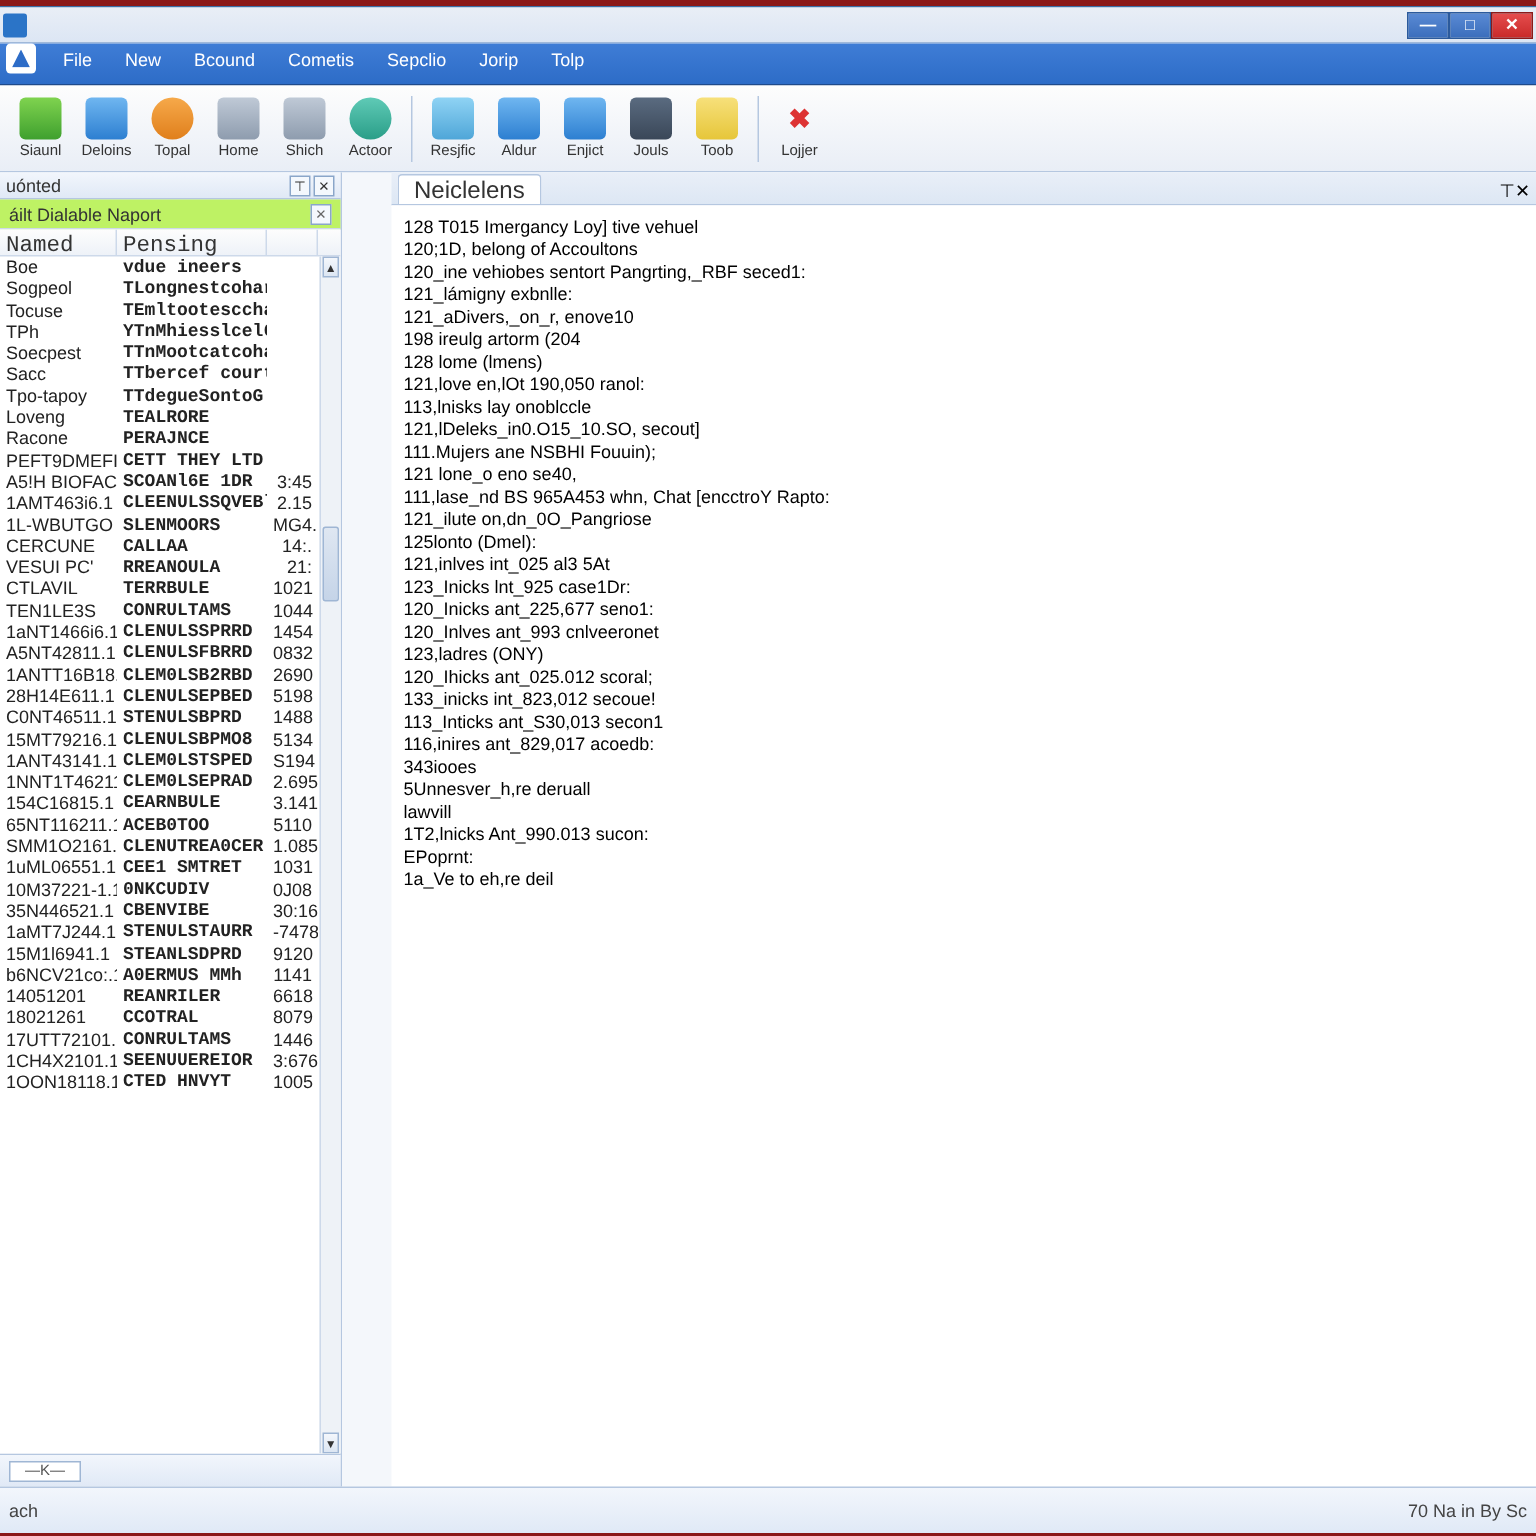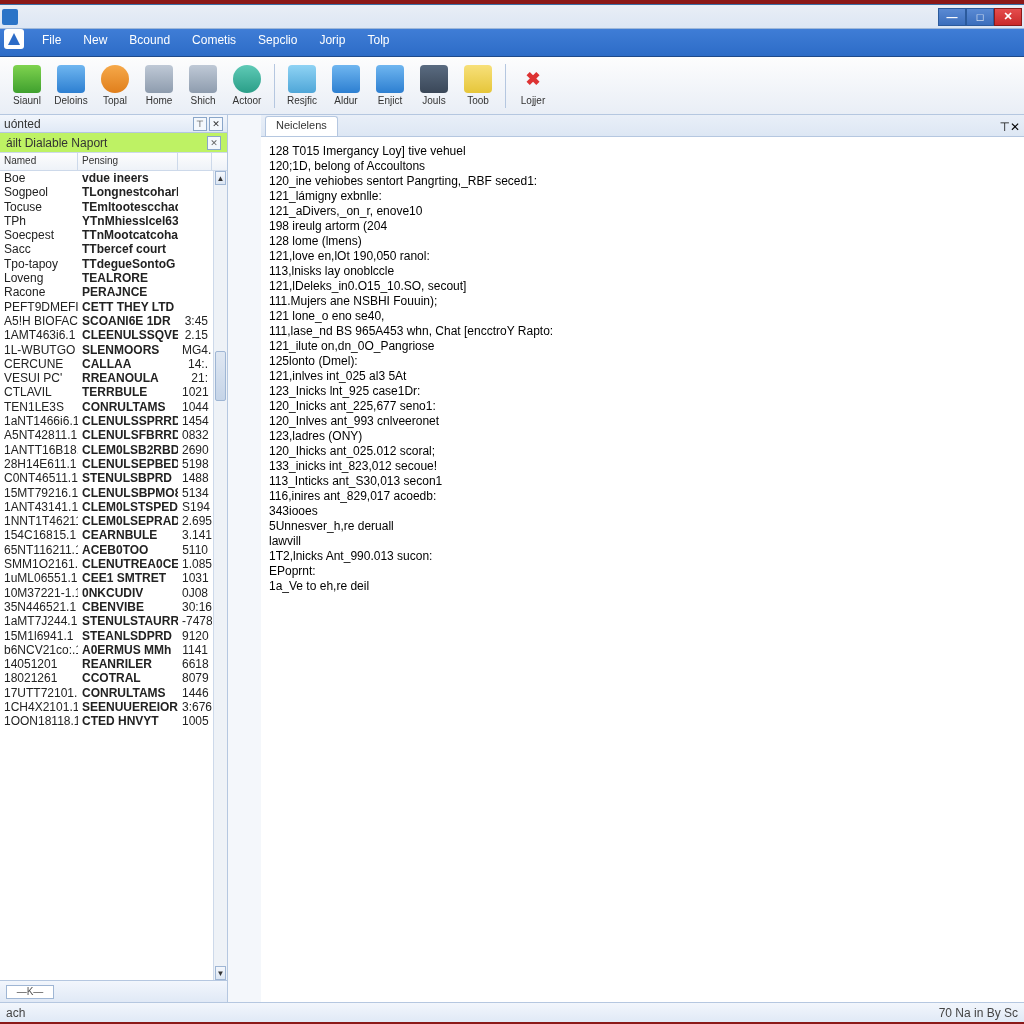--- a/index.html
+++ b/index.html
@@ -22,39 +22,39 @@
 .tsep { width: 1px; height: 44px; background: #b5c7e0; margin: 0 4px; }
 .body { flex: 1; display: flex; min-height: 0; background: #f4f7fb; gap: 33px; }
 .leftpane { width: 228px; display: flex; flex-direction: column; border-right: 1px solid #b5c7e0; }
 .panelhdr { height: 18px; background: linear-gradient(#f2f6fc,#e0e9f6); border-bottom: 1px solid #b5c7e0; display: flex; align-items: center; padding: 0 4px; font-size: 11px; color: #333; }
 .panelhdr .grow { flex:1; }
 .panelhdr .pbtn { width:14px; height:14px; border:1px solid #8aa6c9; background:#f4f8fd; display:flex; align-items:center; justify-content:center; font-size:9px; margin-left:2px; cursor:default; color:#333; }
 .subhdr { height: 20px; background: #bef264; border-bottom: 1px solid #cdd9ea; display:flex; align-items:center; padding:0 6px; font-size:12px; color:#333; }
 .subhdr .pbtn { width:14px; height:14px; border:1px solid #8aa6c9; background:#f4f8fd; display:flex; align-items:center; justify-content:center; font-size:9px; margin-left:auto; cursor:default; color:#666;}
 .table { flex:1; overflow:hidden; background:#fff; position:relative; }
 .thead { display:flex; height:18px; background:linear-gradient(#fdfdfd,#eef2f8); border-bottom:1px solid #cdd9ea; }
-.thead .th { padding:2px 4px; font-size:10px; color:#333; border-right:1px solid #cdd9ea; }
+.thead .th { padding:2px 4px; font-size:15px; color:#333; border-right:1px solid #cdd9ea;font-family:Liberation Mono, monospace; }
 .tbody { position:absolute; top:18px; left:0; right:14px; bottom:0; overflow:hidden; }
 .tr { display:flex; height:14.3px; font-size:11px; color:#222; }
 .tr .td { padding:0 4px; white-space:nowrap; overflow:hidden; }
-.tr .td:nth-child(2) { font-weight:bold; }
+.tr .td:nth-child(2) { font-weight:bold;font-family:Liberation Mono, monospace; }
 .tr .td:nth-child(3) { text-align:right; }
 .vscroll { position:absolute; top:18px; right:0; width:14px; bottom:0; background:#eef2f7; border-left:1px solid #cdd9ea; }
 .vscroll .thumb { position:absolute; left:1px; right:1px; top:180px; height:50px; background:linear-gradient(#dfe7f2,#c5d4e8); border:1px solid #9fb6d4; border-radius:2px; }
 .vscroll .arr { position:absolute; left:1px; right:1px; height:14px; background:linear-gradient(#f4f7fc,#dce6f3); border:1px solid #9fb6d4; display:flex; align-items:center; justify-content:center; font-size:8px; color:#333;}
 .vscroll .arr.up { top:0; } .vscroll .arr.dn { bottom:0; }
 .bottombar { height:22px; background:linear-gradient(#f2f6fc,#e0e9f6); border-top:1px solid #b5c7e0; display:flex; align-items:center; padding:0 6px; gap:6px; }
 .bottombar .bx { width:48px; height:14px; border:1px solid #9fb6d4; background:#fff; font-size:10px; display:flex; align-items:center; justify-content:center; color:#555;}
 .rightpane { flex:1; display:flex; flex-direction:column; background:#f4f7fb; }
 .tabstrip { height:22px; display:flex; align-items:flex-end; padding:0 4px; background:linear-gradient(#e9eff8,#dde7f4); border-bottom:1px solid #b5c7e0; }
-.tab { height:20px; padding:2px 10px; background:#fff; border:1px solid #b5c7e0; border-bottom:none; border-radius:3px 3px 0 0; font-size:11px; color:#333; margin-right:17px; cursor:default;}
+.tab { height:20px; padding:2px 10px; background:#fff; border:1px solid #b5c7e0; border-bottom:none; border-radius:3px 3px 0 0; font-size:16px; color:#333; margin-right:17px; cursor:default;}
 .tabstrip .grow { flex:1; }
 .editor { flex:1; background:#fff; padding:6px 8px; font-family: Consolas,"Courier New",monospace; font-size:13px; color:#000000; line-height:15px; white-space:pre; overflow:hidden; border-top:1px solid #fff;}
 .editor .line { height:15px; }
-.statusbar { height:20px; background:linear-gradient(#f2f6fc,#e0e9f6); border-top:1px solid #b5c7e0; display:flex; align-items:center; padding:0 6px; font-size:11px; color:#444;text-align:center;}
+.statusbar { height:31px; background:linear-gradient(#f2f6fc,#e0e9f6); border-top:1px solid #b5c7e0; display:flex; align-items:center; padding:0 6px; font-size:11px; color:#444;text-align:center;}
 .statusbar .grow { flex:1; }
 .c1 { width:78px; } .c2 { width:100px; } .c3 { width:34px; }
 .ic-green{background:linear-gradient(#7fd34f,#3fa02e);} .ic-blue{background:linear-gradient(#6fb6f0,#2d7fd1);} .ic-orange{background:linear-gradient(#f6a94a,#e07f1c);border-radius:50%!important;}
 .ic-grey{background:linear-gradient(#bfc9d6,#8e9cae);} .ic-teal{background:linear-gradient(#5fcab6,#2a9e88);border-radius:50%!important;}
 .ic-cyan{background:linear-gradient(#8fd3f4,#4fa6d8);} .ic-red{color:#d33;font-weight:bold;font-size:22px;}
 .ic-yellow{background:linear-gradient(#f7e07a,#e6c63a);} .ic-dark{background:linear-gradient(#5a6b80,#3a4758);}
 </style>
 </head>
 <body>
 

